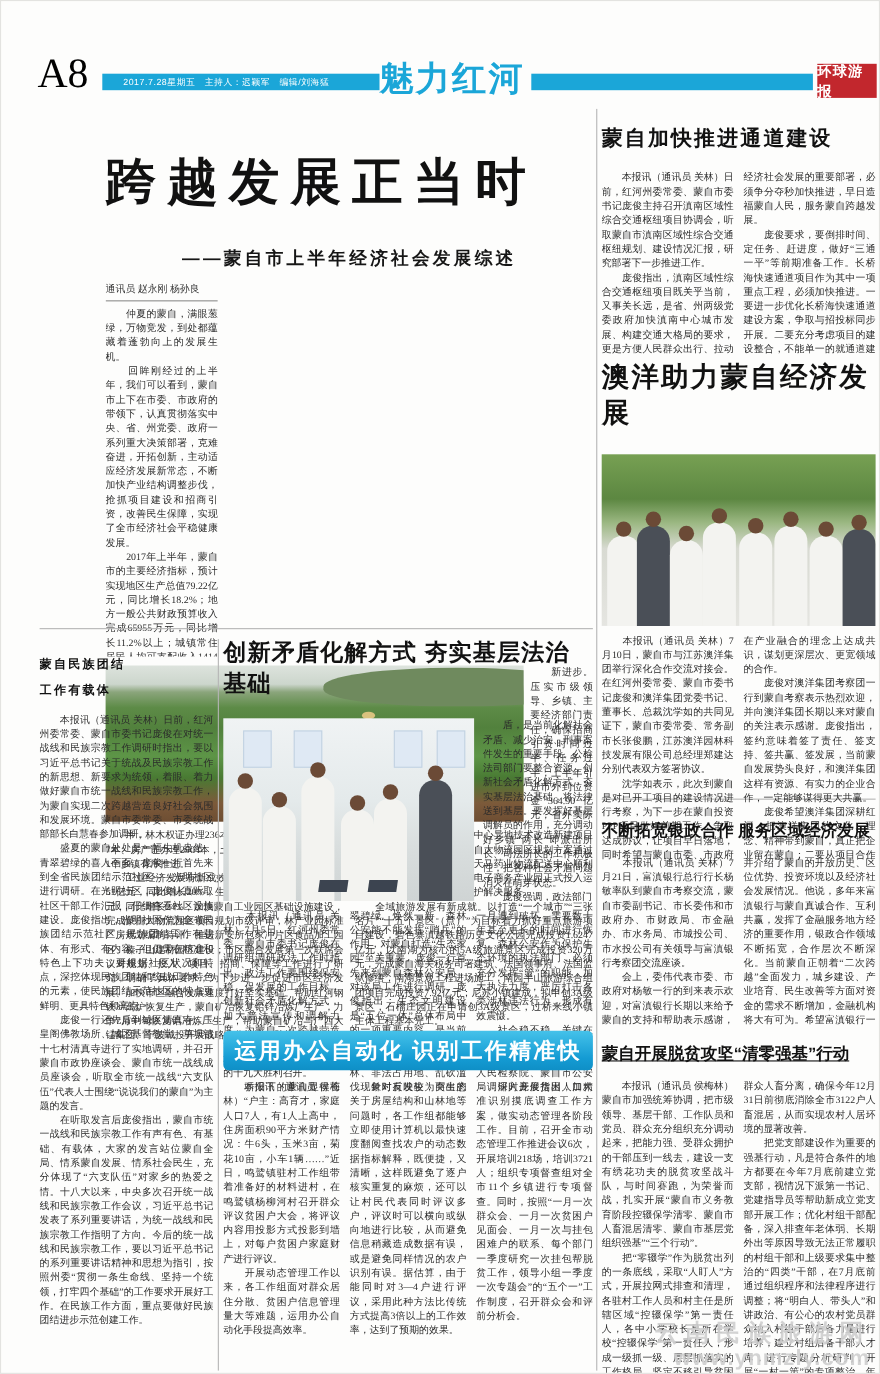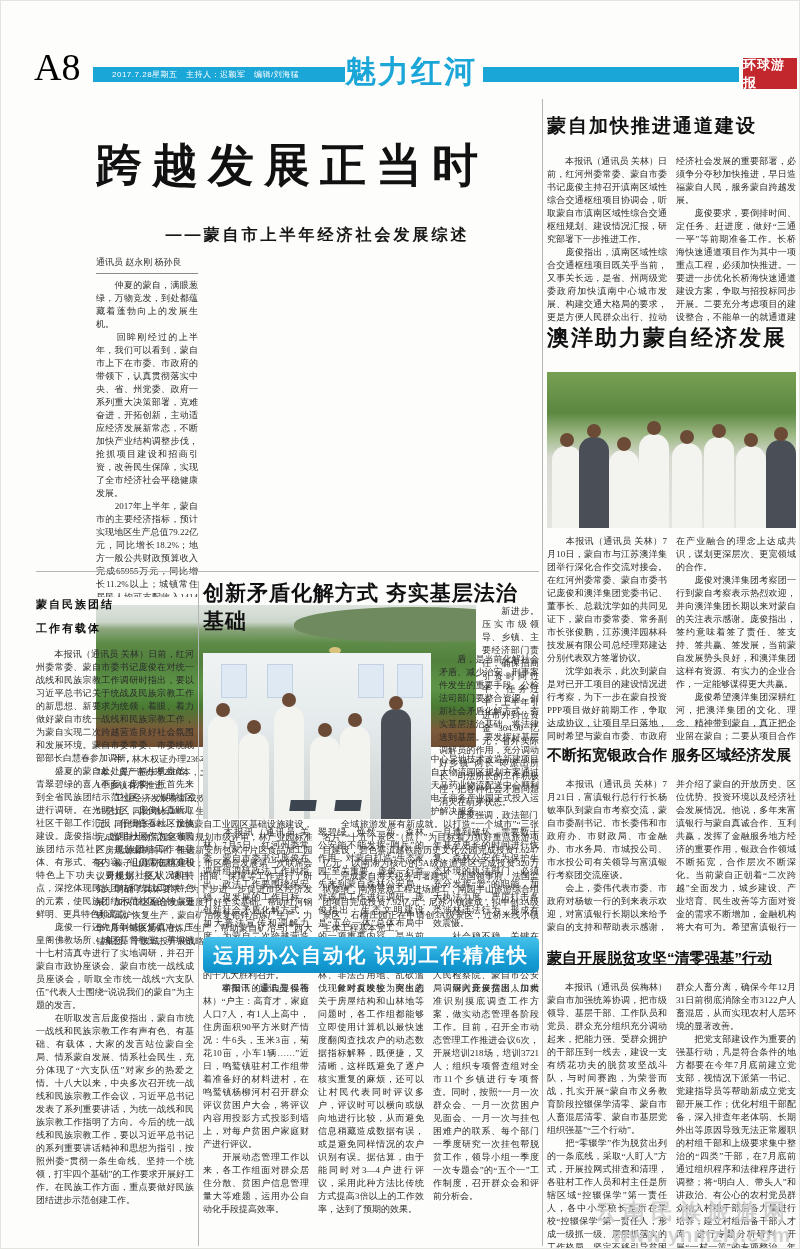--- a/index.html
+++ b/index.html
@@ -67,21 +67,21 @@
        border-radius:5px;color:#fff;font-size:20px;font-weight:bold;display:flex;align-items:center;
        justify-content:center;letter-spacing:2px;}
   .bc-body{margin-top:9px;height:256px;columns:3;column-gap:9px;overflow:hidden;}
 
   
   .r-art{position:absolute;left:546px;width:249px;}
   .r1{top:96px;height:206px;}
   .r1 .r-headline{font-size:19px;letter-spacing:2px;}
   .r1-body{margin-top:7px;height:172px;columns:2;column-gap:9px;overflow:hidden;}
   .r2{top:304px;height:418px;}
-  .r2 .r-headline{font-size:22px;letter-spacing:2px;}
+  .r2 .r-headline{font-size:25px;letter-spacing:2px;}
   .photo-aoyang{height:156px;margin-top:7px;}
   .r2-body{margin-top:7px;height:212px;columns:2;column-gap:9px;overflow:hidden;}
   .r3{top:733px;height:199px;}
   .r3 .r-headline{font-size:15px;white-space:nowrap;letter-spacing:0;}
   .r3-body{margin-top:7px;height:164px;columns:2;column-gap:9px;overflow:hidden;}
   .r4{top:936px;height:309px;}
   .r4 .r-headline{font-size:15px;white-space:nowrap;letter-spacing:0;text-decoration:underline;}
   .r4-body{margin-top:7px;height:276px;columns:2;column-gap:9px;overflow:hidden;}
 
   

